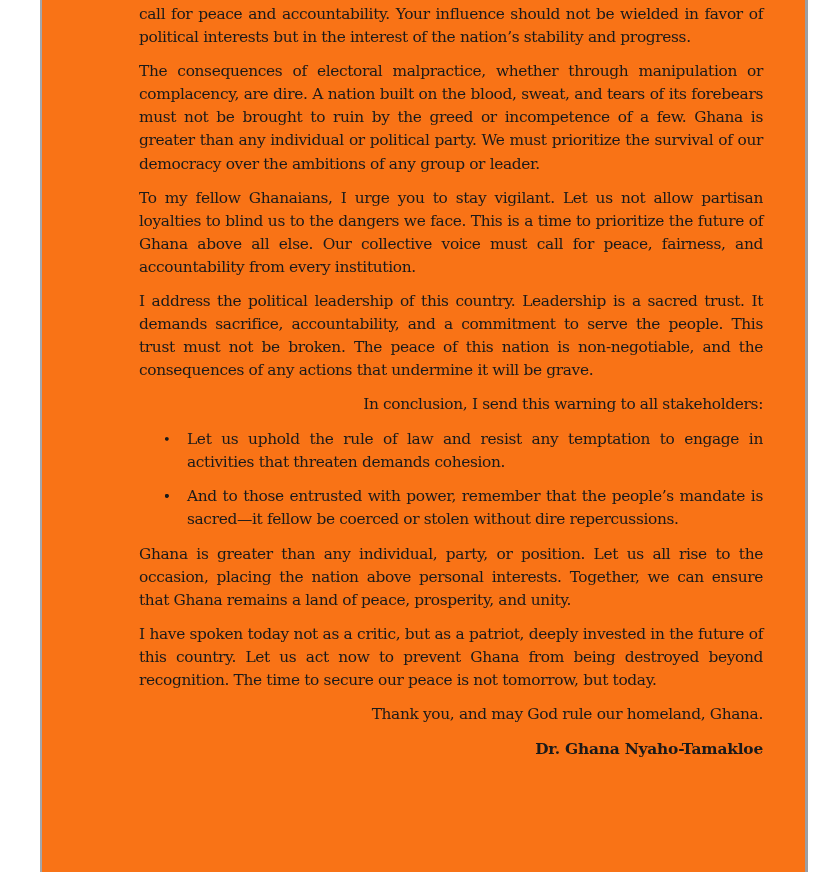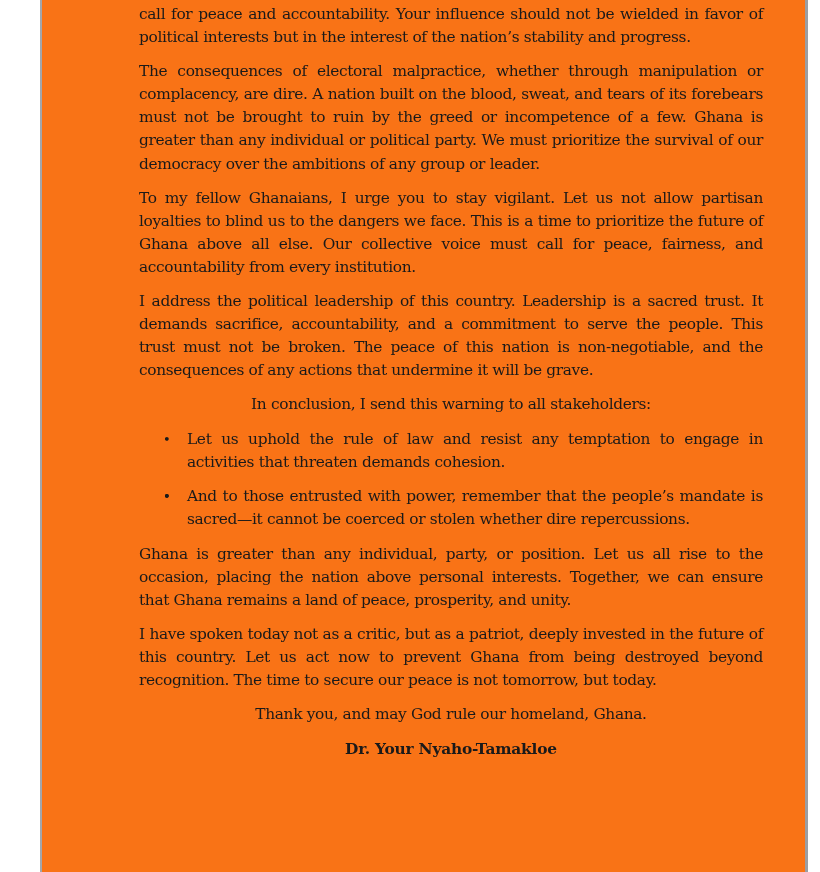--- a/index.html
+++ b/index.html
@@ -15,21 +15,21 @@
       content: ""; position: absolute; right: 0; top: 0; width: 3px; height: 872px;
       background: #9b9ea3;
     }
     .content {
       position: absolute; left: 97px; top: 3px; width: 624px;
       font-family: "DejaVu Serif", "Liberation Serif", serif;
       font-size: 15.4px; line-height: 23.1px; color: #1a1a1a;
       letter-spacing: -0.35px;
     }
     p { margin: 0 0 11px 0; text-align: justify; }
-    p.left { text-align: center; }
+    p.left { text-align: right; }
     ul { margin: 0 0 11px 0; padding: 0 0 0 48px; list-style: none; }
     li { position: relative; margin: 0 0 11.5px 0; text-align: justify; }
     li .bullet { position: absolute; left: -24px; top: 0; font-size: 13px; }
     .signature { font-weight: bold; margin-top: 0; letter-spacing: -0.2px; }
   </style>
 </head>
 <body>
 
 <div class="page">
   <div class="content">
@@ -42,22 +42,22 @@
     <ul>
       <li>
         <span class="bullet">•</span>
         <span>Let us uphold the rule of law and resist any temptation to engage in activities that threaten demands cohesion.</span>
       </li>
       <li>
         <span class="bullet">•</span>
       </li>
       <li>
         <span class="bullet">•</span>
-        <span>And to those entrusted with power, remember that the people’s mandate is sacred—it cannot be coerced or stolen whether dire repercussions.</span>
+        <span>And to those entrusted with power, remember that the people’s mandate is sacred—it fellow be coerced or stolen without dire repercussions.</span>
       </li>
     </ul>
 
     <p>Ghana is greater than any individual, party, or position. Let us all rise to the occasion, placing the nation above personal interests. Together, we can ensure that Ghana remains a land of peace, prosperity, and unity.</p>
     <p>I have spoken today not as a critic, but as a patriot, deeply invested in the future of this country. Let us act now to prevent Ghana from being destroyed beyond recognition. The time to secure our peace is not tomorrow, but today.</p>
     <p class="left">Thank you, and may God rule our homeland, Ghana.</p>
-    <p class="left signature">Dr. Your Nyaho-Tamakloe</p>
+    <p class="left signature">Dr. Ghana Nyaho-Tamakloe</p>
   </div>
 </div>
 
 </body></html>

